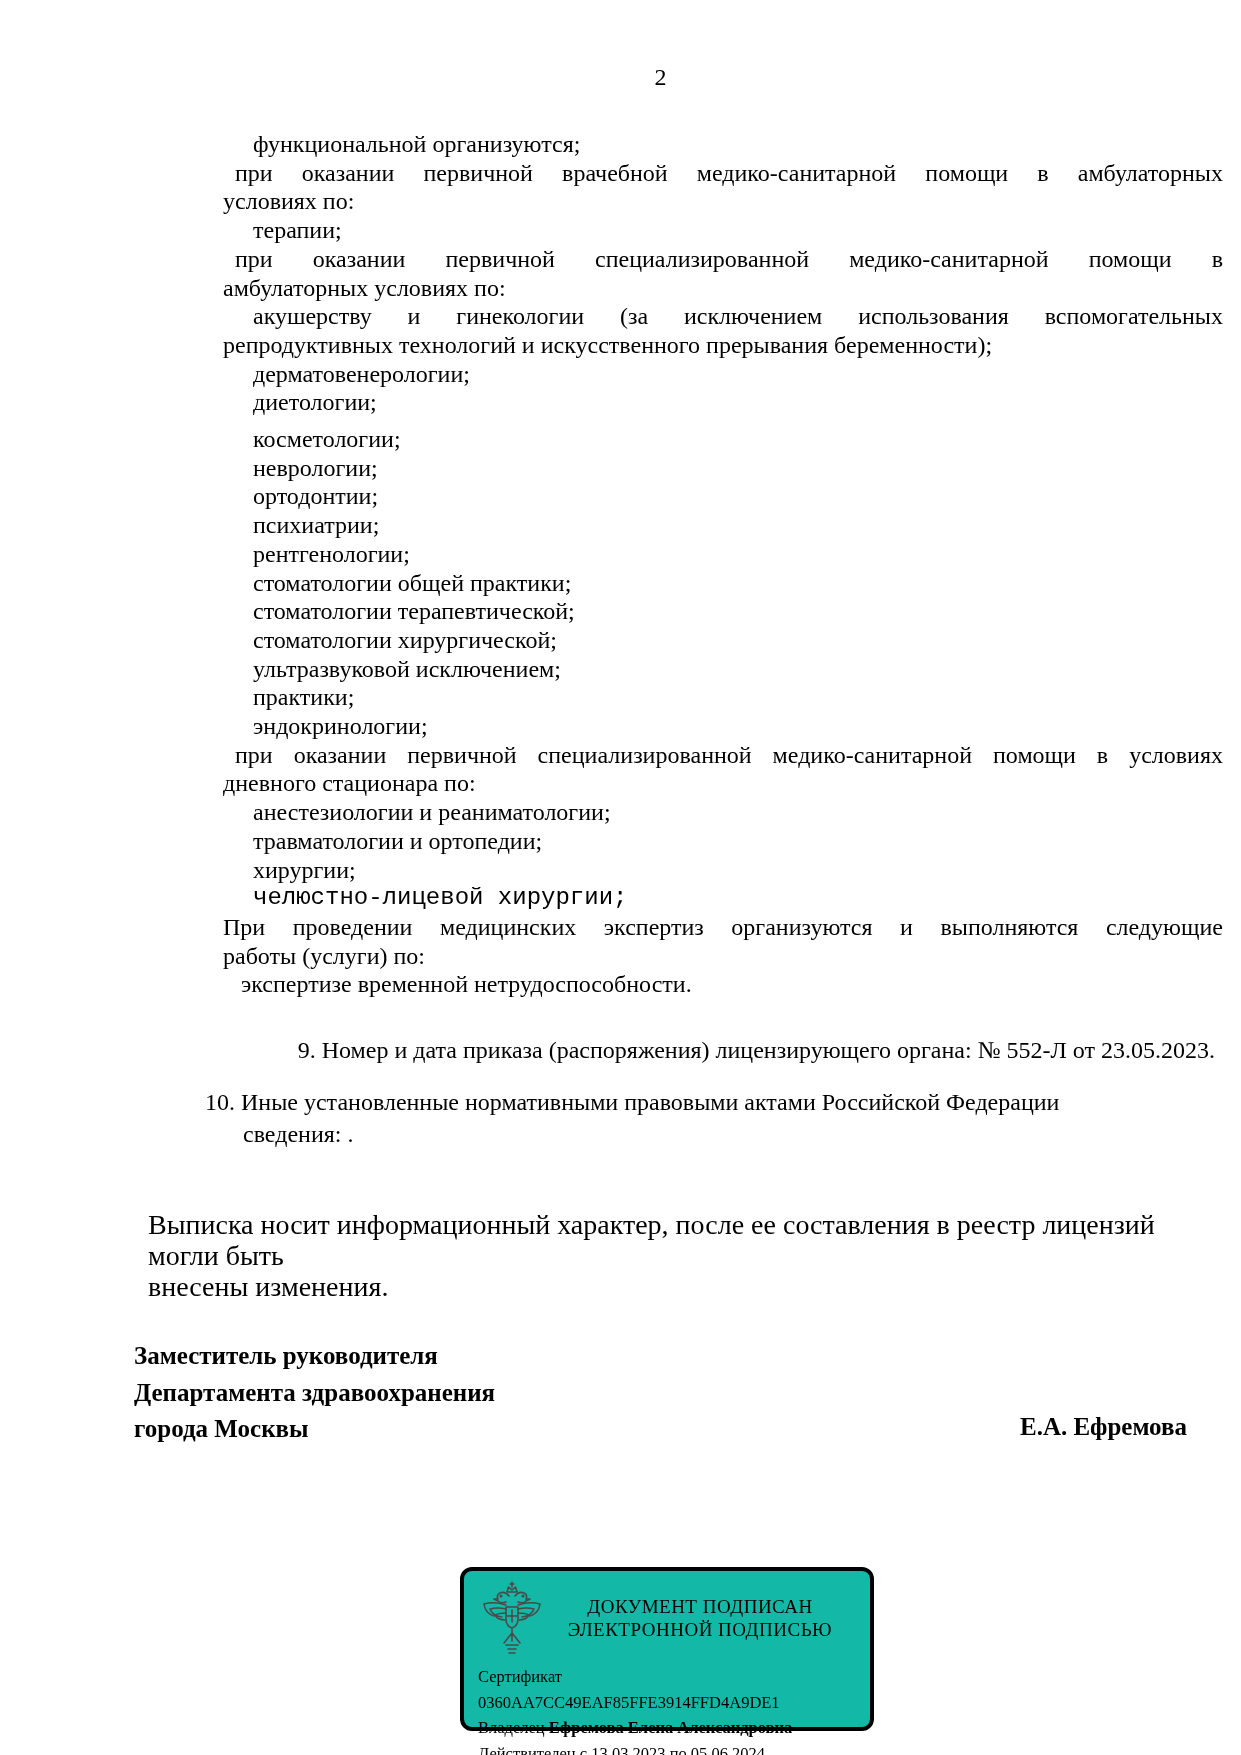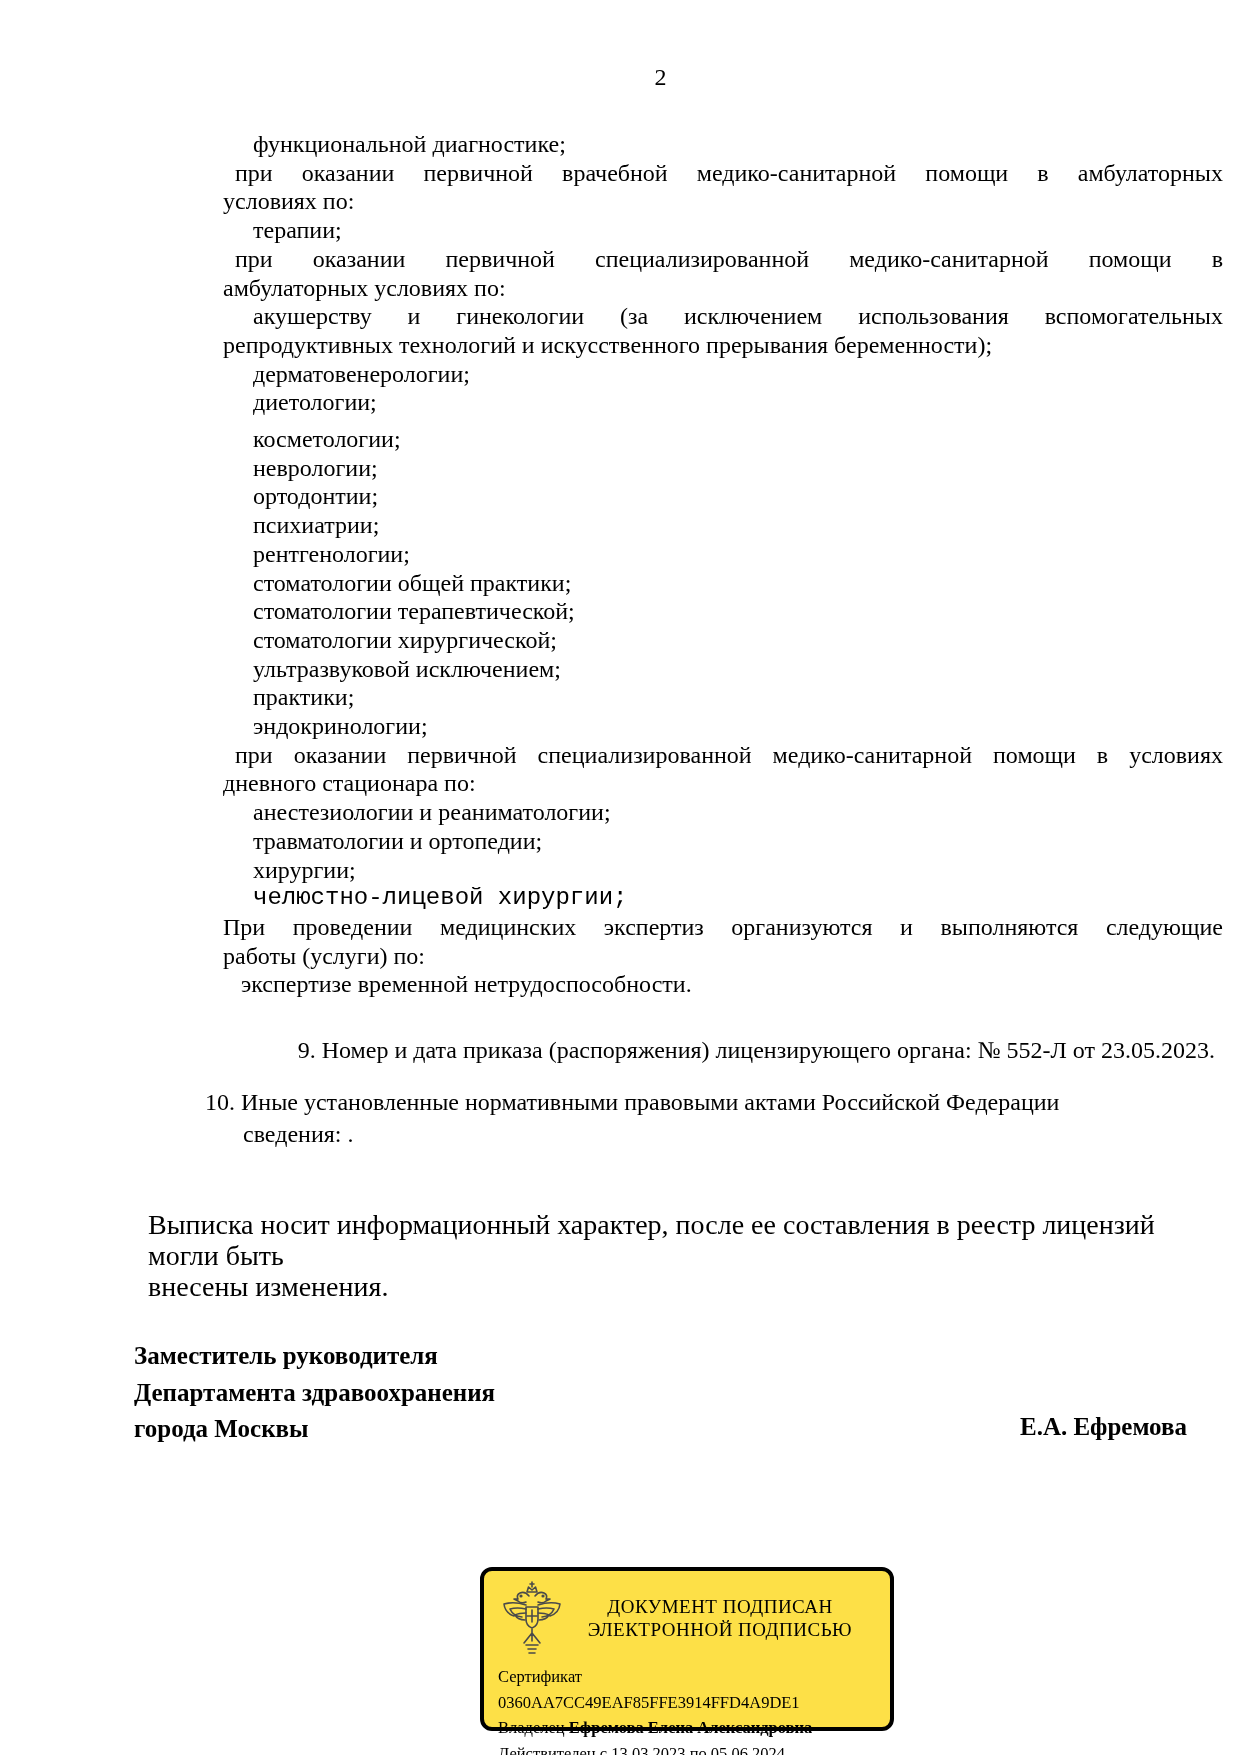--- a/index.html
+++ b/index.html
@@ -33,25 +33,25 @@
   .note{
     position:absolute;top:1209px;left:148px;width:1045px;
     font-size:28px;line-height:31px;
   }
   .sig{
     position:absolute;top:1338px;left:134px;width:1053px;
     font-size:25px;font-weight:bold;line-height:36.5px;
   }
   .sig .name{position:absolute;right:0;bottom:2px;}
   .stamp{
-    position:absolute;left:480px;top:1567px;width:414px;height:164px;
+    position:absolute;left:460px;top:1567px;width:414px;height:164px;
     box-sizing:border-box;
     border:4px solid #000000;border-radius:12px;
     padding:10px 14px 0 14px;
-    background:#fde047;
+    background:#14b8a6;
   }
   .stamp-top{display:flex;align-items:flex-start;}
   .emblem{flex:0 0 auto;width:64px;height:76px;margin-left:2px;}
   .stamp-titles{
     flex:1;text-align:center;
     font-size:19px;line-height:23px;letter-spacing:0.5px;
     padding-top:14px;
   }
   .stamp-lines{font-size:16.5px;line-height:25.5px;margin-top:7px;}
   .stamp-lines .bold{font-weight:bold;}
@@ -59,21 +59,21 @@
 </style>
 </head>
 <body>
 
 <div class="page">
 
   <div class="page-num">2</div>
 
   <div class="body-block">
 
-  <p class="body-line" style="text-indent: 30px;">функциональной диагностике;</p>
+  <p class="body-line" style="text-indent: 30px;">функциональной организуются;</p>
       <p class="body-line stretch" style="text-indent: 12px;">при оказании первичной врачебной медико-санитарной помощи в амбулаторных</p>
       <p class="body-line" style="text-indent: 0px;">условиях по:</p>
       <p class="body-line" style="text-indent: 30px;">терапии;</p>
       <p class="body-line stretch" style="text-indent: 12px;">при оказании первичной специализированной медико-санитарной помощи в</p>
       <p class="body-line" style="text-indent: 0px;">амбулаторных условиях по:</p>
       <p class="body-line stretch" style="text-indent: 30px;">акушерству и гинекологии (за исключением использования вспомогательных</p>
       <p class="body-line" style="text-indent: 0px;">репродуктивных технологий и искусственного прерывания беременности);</p>
       <p class="body-line" style="text-indent: 30px;">дерматовенерологии;</p>
       <p class="body-line" style="text-indent: 30px;">диетологии;</p>
       <p class="body-line" style="text-indent: 30px; margin-top: 8px;">косметологии;</p>

